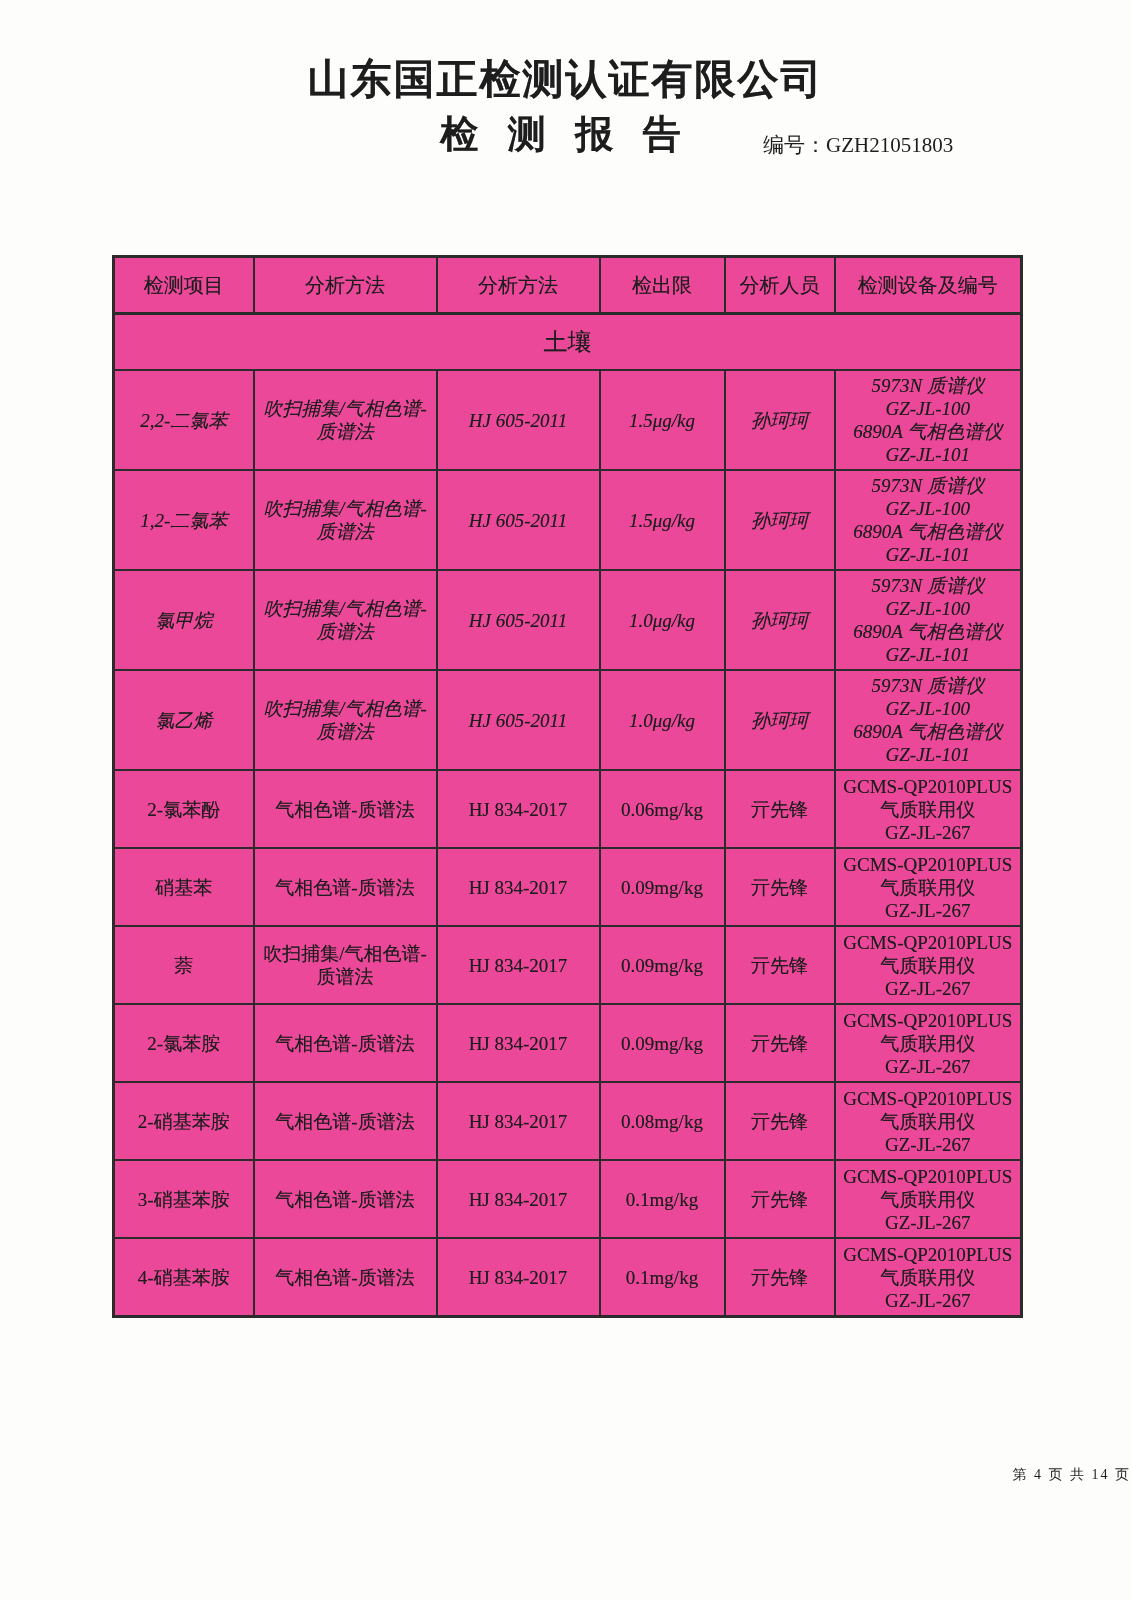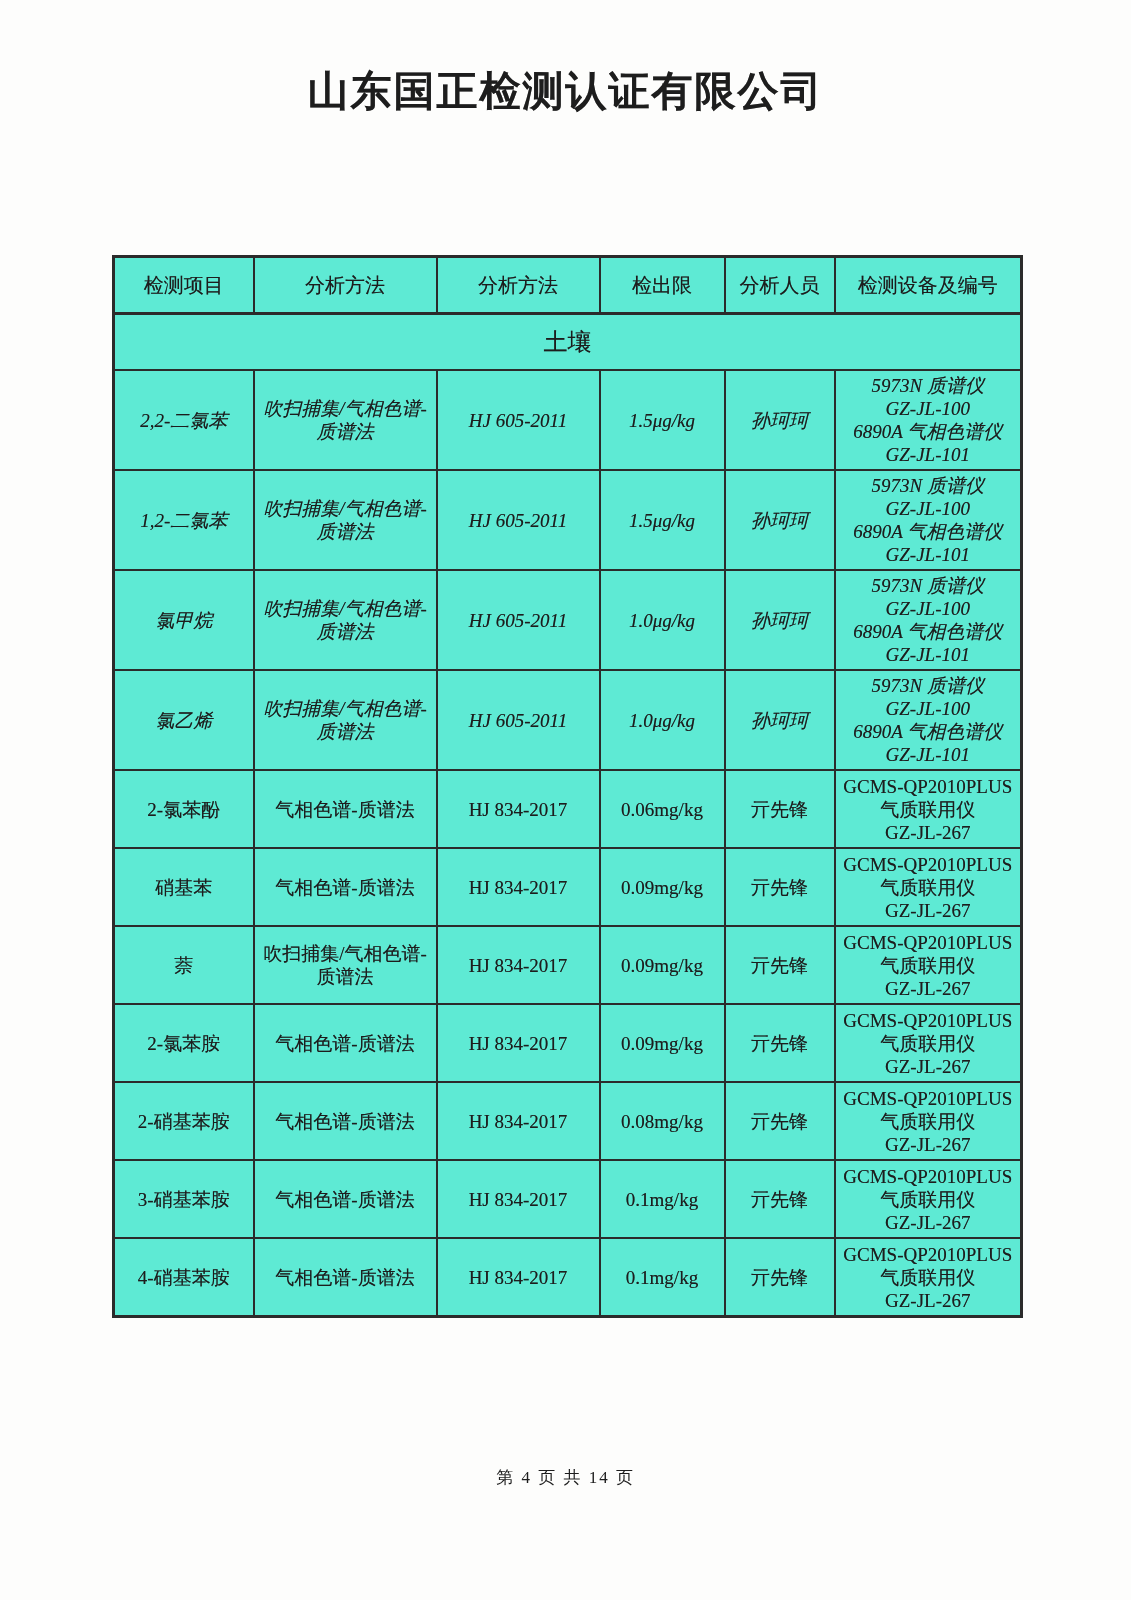--- a/index.html
+++ b/index.html
@@ -11,21 +11,21 @@
     position: relative;
     width: 1131px;
     height: 1600px;
     background: #fdfdfc;
     overflow: hidden;
     font-family: "Liberation Serif", "DejaVu Serif", serif;
     color: #1d1d1d;
     text-shadow: 0 0 0.5px rgba(30,30,30,0.55);
   }
   .company-title {
-    margin: 12px;
+    margin: 0;
     padding-top: 53px;
     text-align: center;
     font-size: 41px;
     font-weight: 700;
     letter-spacing: 2px;
     line-height: 52px;
   }
   .subtitle-row {
     position: relative;
     height: 54px;
@@ -49,21 +49,21 @@
     text-shadow: none;
     white-space: nowrap;
   }
   table.report-table {
     position: absolute;
     left: 112px;
     top: 255px;
     width: 908px;
     border-collapse: collapse;
     table-layout: fixed;
-    background: #5eead4;
+    background: #ec4899;
   }
   table.report-table, table.report-table th, table.report-table td {
     border: 2px solid #2b2b2b;
   }
   table.report-table {
     border-width: 3px;
   }
   table.report-table thead th {
     border-bottom-width: 3px;
   }
@@ -89,33 +89,37 @@
   td.cell-equipment {
     white-space: pre-line;
   }
   tr.row-tall td  { height: 92px; font-style: italic; }
   tr.row-short td { height: 70px; }
   .page-footer {
     position: absolute;
     left: 0;
     top: 1466px;
     width: 100%;
-    text-align: center;
-    font-size: 17px;
+    text-align: right;
+    font-size: 14px;
     letter-spacing: 2px;
     text-shadow: none;
   }
 </style>
 </head>
 <body>
 
 <div class="doc">
 
   <h1 class="company-title">山东国正检测认证有限公司</h1>
 
+  <div class="subtitle-row">
+    <span class="report-title">检 测 报 告</span>
+    <span class="report-no"><span>编号：</span><span>GZH21051803</span></span>
+  </div>
 
   <table class="report-table">
     <colgroup>
       <col style="width:140px">
       <col style="width:183px">
       <col style="width:163px">
       <col style="width:125px">
       <col style="width:110px">
       <col style="width:187px">
     </colgroup>

